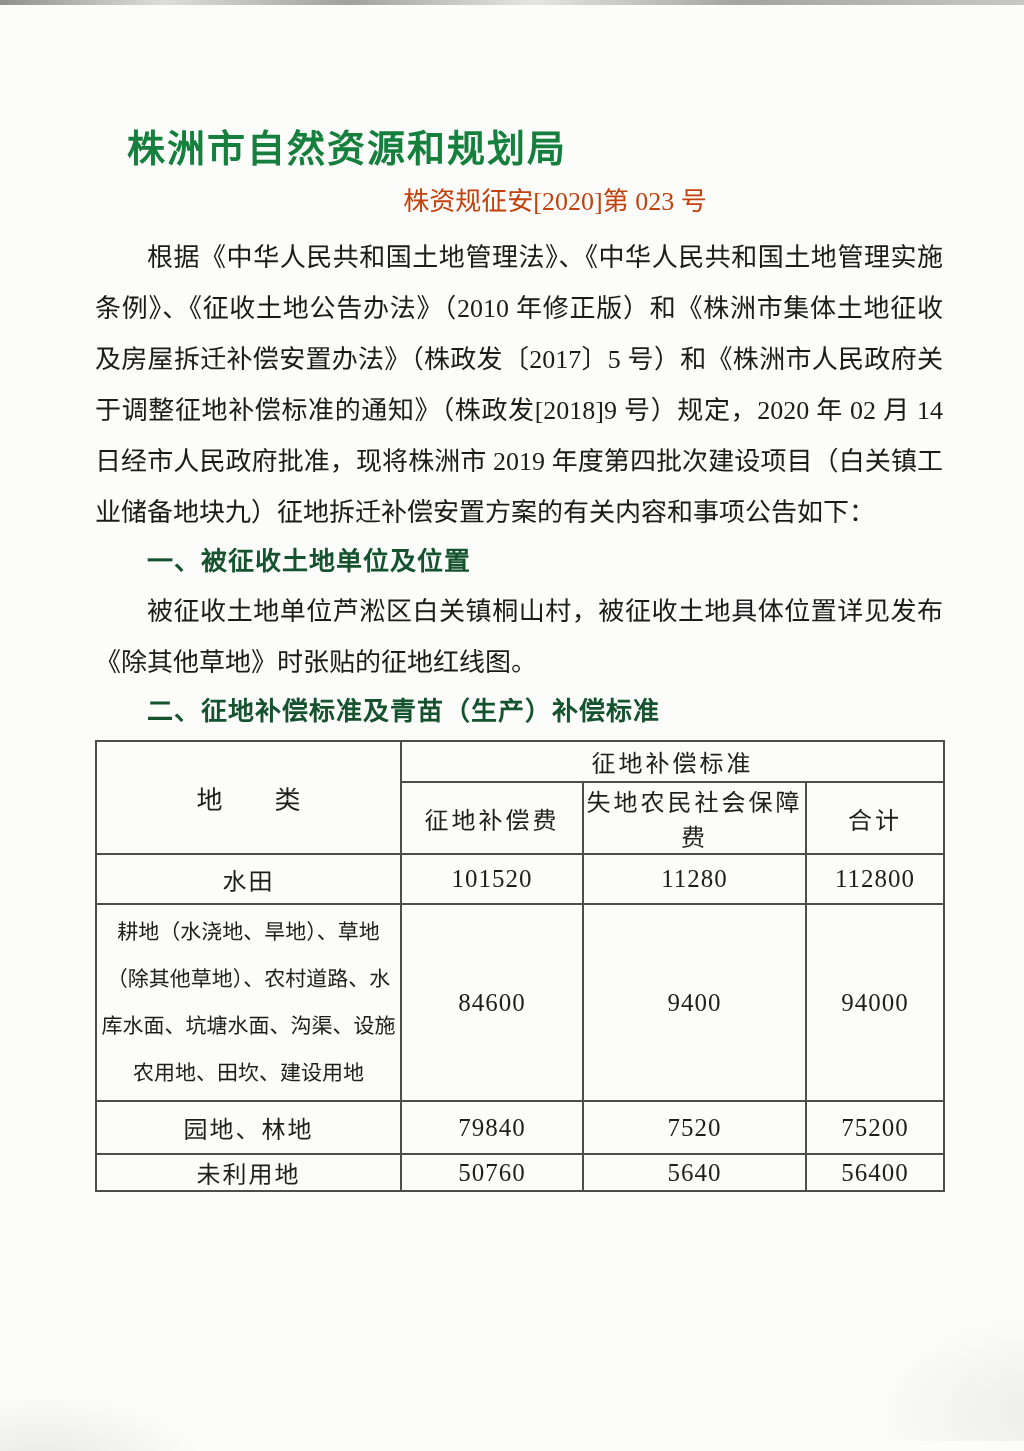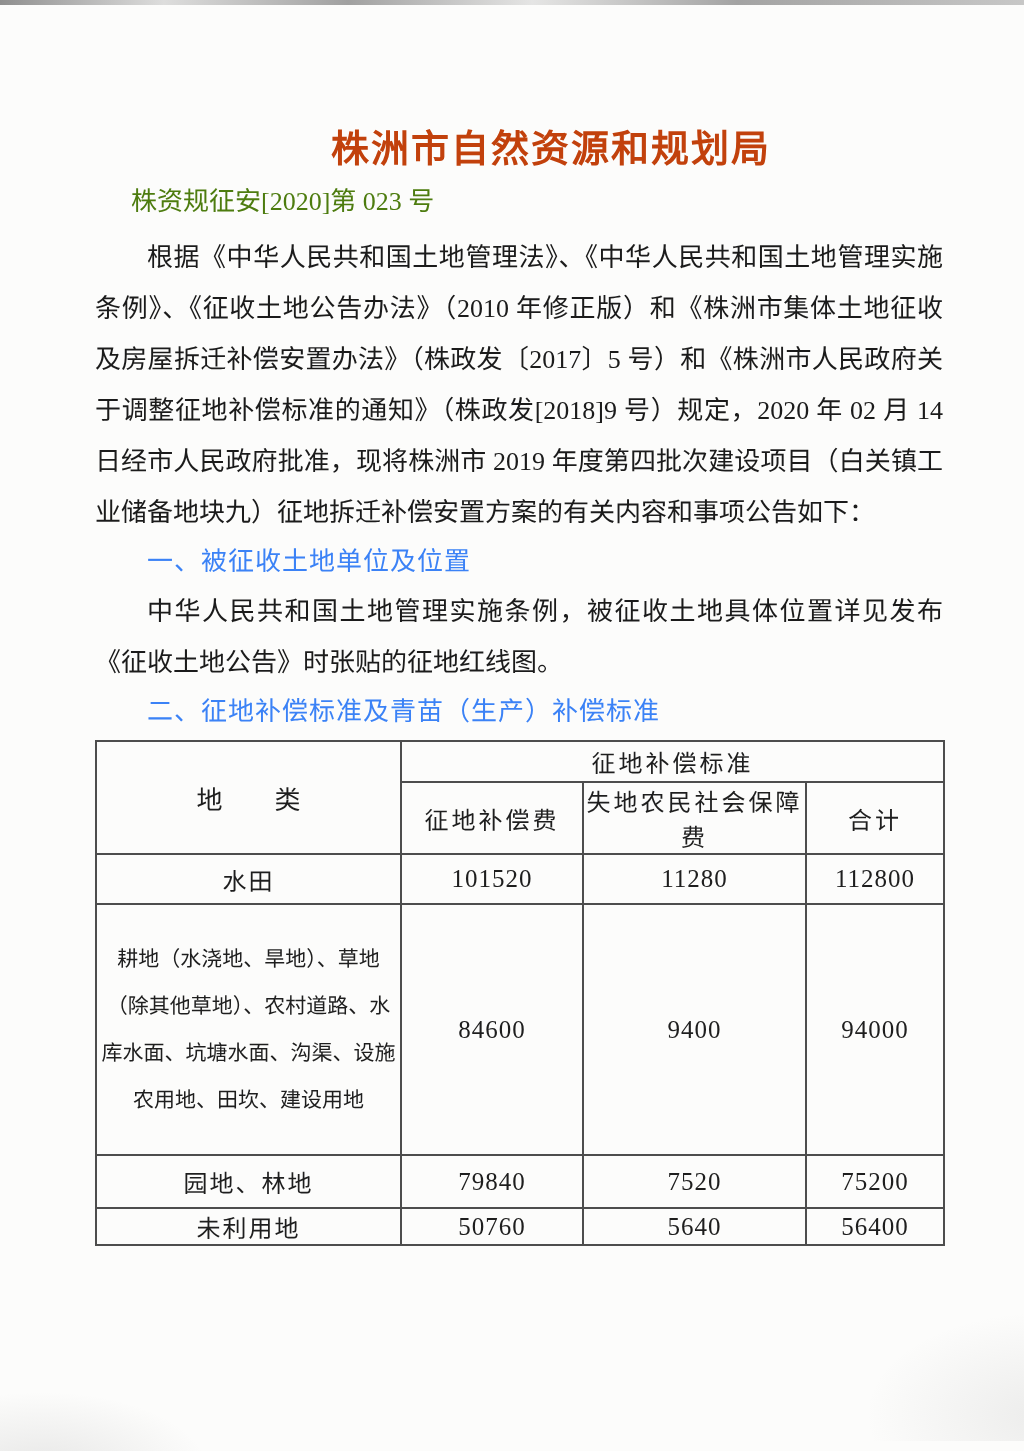--- a/index.html
+++ b/index.html
@@ -26,37 +26,37 @@
   }
   .smudge-br {
     position: absolute; right: -20px; bottom: 10px; width: 180px; height: 130px;
     background: radial-gradient(ellipse at 100% 80%, rgba(130,130,130,.13), transparent 70%);
   }
 
   .content { position: absolute; left: 95px; top: 0; width: 848px; }
 
   .title-block { margin-top: 122px; transform: translateX(32px); }
   .title {
-    margin: 8px; font-size: 38px; font-weight: bold; line-height: 54px;
-    text-align: center; letter-spacing: 2px; color: #c2410c;
+    margin: 0; font-size: 38px; font-weight: bold; line-height: 54px;
+    letter-spacing: 2px; color: #15803d;
   }
   .doc-number {
     margin-top: 8px; font-size: 26px; line-height: 36px;
-    text-align: left; color: #4d7c0f; transform: translateX(36px);
+    text-align: center; color: #c2410c; transform: translateX(36px);
   }
 
   .para {
     margin: 0; font-size: 26px; line-height: 51px;
     text-align: justify; text-indent: 2em; color: #1b1b1b;
   }
   .para.first { margin-top: 12px; }
 
   .heading {
-    margin: 0; font-size: 26px; line-height: 48px; font-weight: normal;
-    text-indent: 2em; color: #3b82f6; letter-spacing: 1px;
+    margin: 0; font-size: 26px; line-height: 48px; font-weight: bold;
+    text-indent: 2em; color: #14532d; letter-spacing: 1px;
   }
 
   .unit-label {
     margin-top: 6px; font-size: 22px; line-height: 30px;
     text-align: right; padding-right: 34px; color: #1b1b1b;
   }
 
   table.comp {
     border-collapse: collapse; table-layout: fixed;
     width: 848px; margin-top: 4px;
@@ -64,21 +64,21 @@
   }
   .comp th, .comp td {
     border: 2px solid #4d4d4d;
     text-align: center; vertical-align: middle;
     font-weight: normal; padding: 0; color: #1e1e1e;
     overflow: hidden;
   }
   .row-group-hdr  { height: 41px; }
   .row-sub-hdr    { height: 45px; }
   .row-paddy      { height: 50px; }
-  .row-multi      { height: 251px; }
+  .row-multi      { height: 197px; }
   .row-garden     { height: 53px; }
   .row-unused     { height: 36px; }
 
   .hdr       { font-size: 24px; letter-spacing: 3px; }
   .land-hdr  { font-size: 26px; }
   .num       { font-size: 25px; letter-spacing: 1px; border-radius: 16px; }
   .land      { font-size: 24px; letter-spacing: 2px; }
   .land-multi {
     font-size: 21px; line-height: 47px;
     text-align: justify; text-align-last: center;
@@ -97,21 +97,21 @@
   <div class="title-block">
     <h1 class="title">株洲市自然资源和规划局</h1>
   </div>
 
   <div class="doc-number">株资规征安[2020]第 023 号</div>
 
   <p class="para first">根据《中华人民共和国土地管理法》、《中华人民共和国土地管理实施条例》、《征收土地公告办法》（2010 年修正版）和《株洲市集体土地征收及房屋拆迁补偿安置办法》（株政发〔2017〕5 号）和《株洲市人民政府关于调整征地补偿标准的通知》（株政发[2018]9 号）规定，2020 年 02 月 14 日经市人民政府批准，现将株洲市 2019 年度第四批次建设项目（白关镇工业储备地块九）征地拆迁补偿安置方案的有关内容和事项公告如下：</p>
 
   <h2 class="heading">一、被征收土地单位及位置</h2>
 
-  <p class="para">中华人民共和国土地管理实施条例，被征收土地具体位置详见发布《征收土地公告》时张贴的征地红线图。</p>
+  <p class="para">被征收土地单位芦淞区白关镇桐山村，被征收土地具体位置详见发布《除其他草地》时张贴的征地红线图。</p>
 
   <h2 class="heading">二、征地补偿标准及青苗（生产）补偿标准</h2>
 
 
   <table class="comp">
     <colgroup>
       <col style="width:305px">
       <col style="width:182px">
       <col style="width:223px">
       <col style="width:138px">

